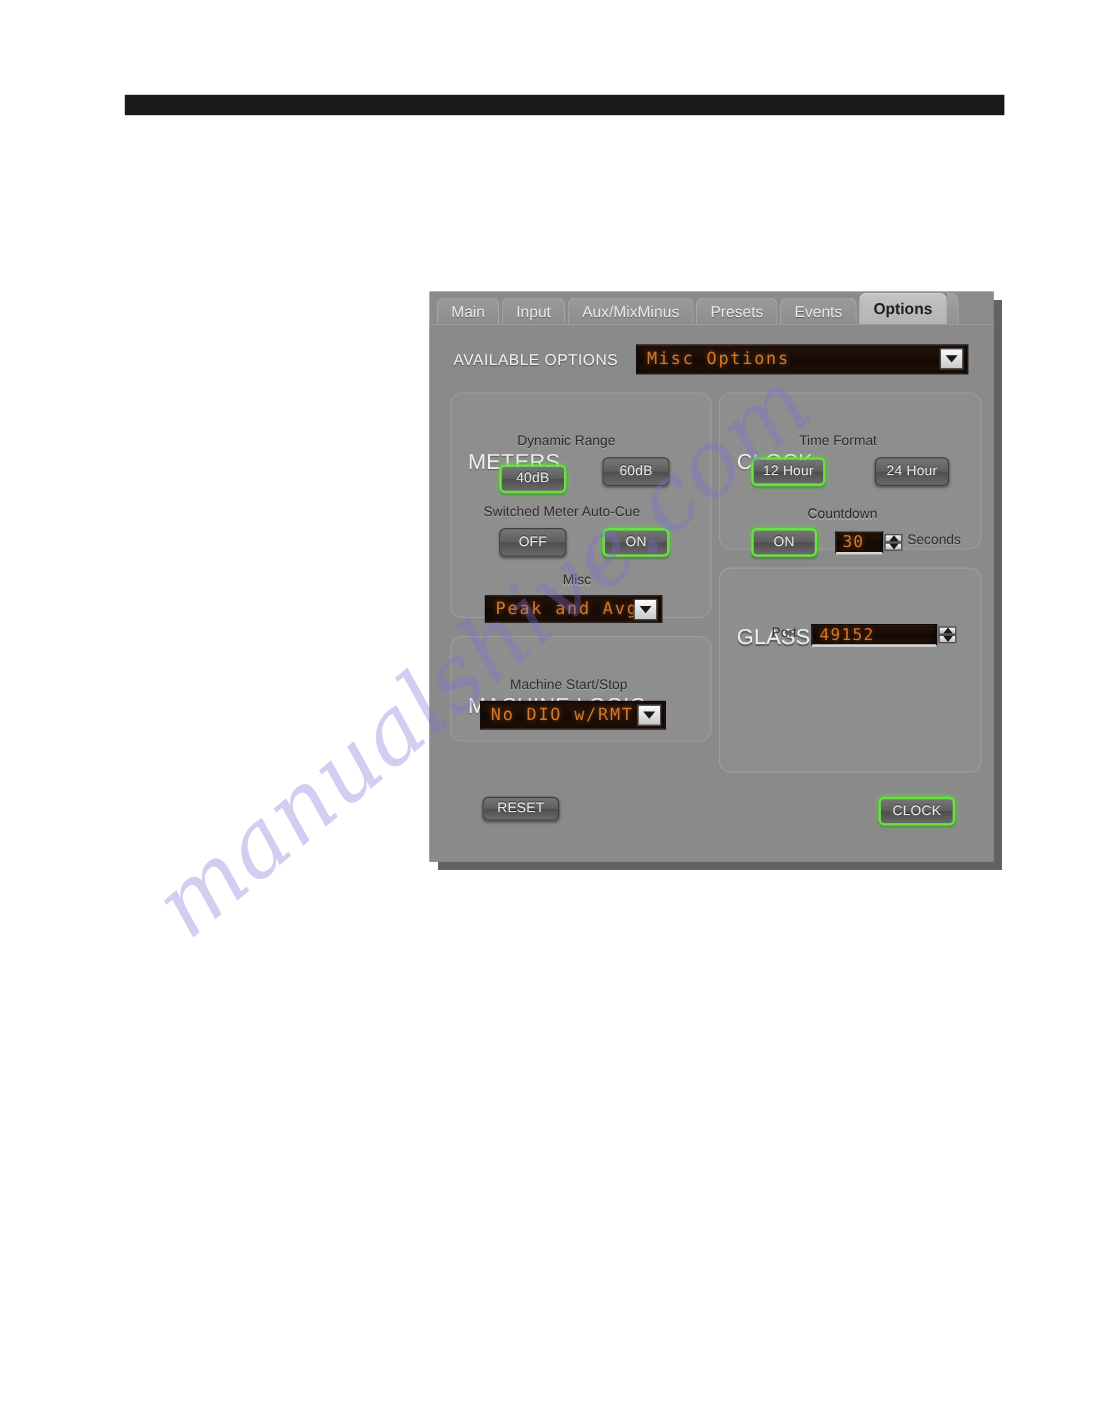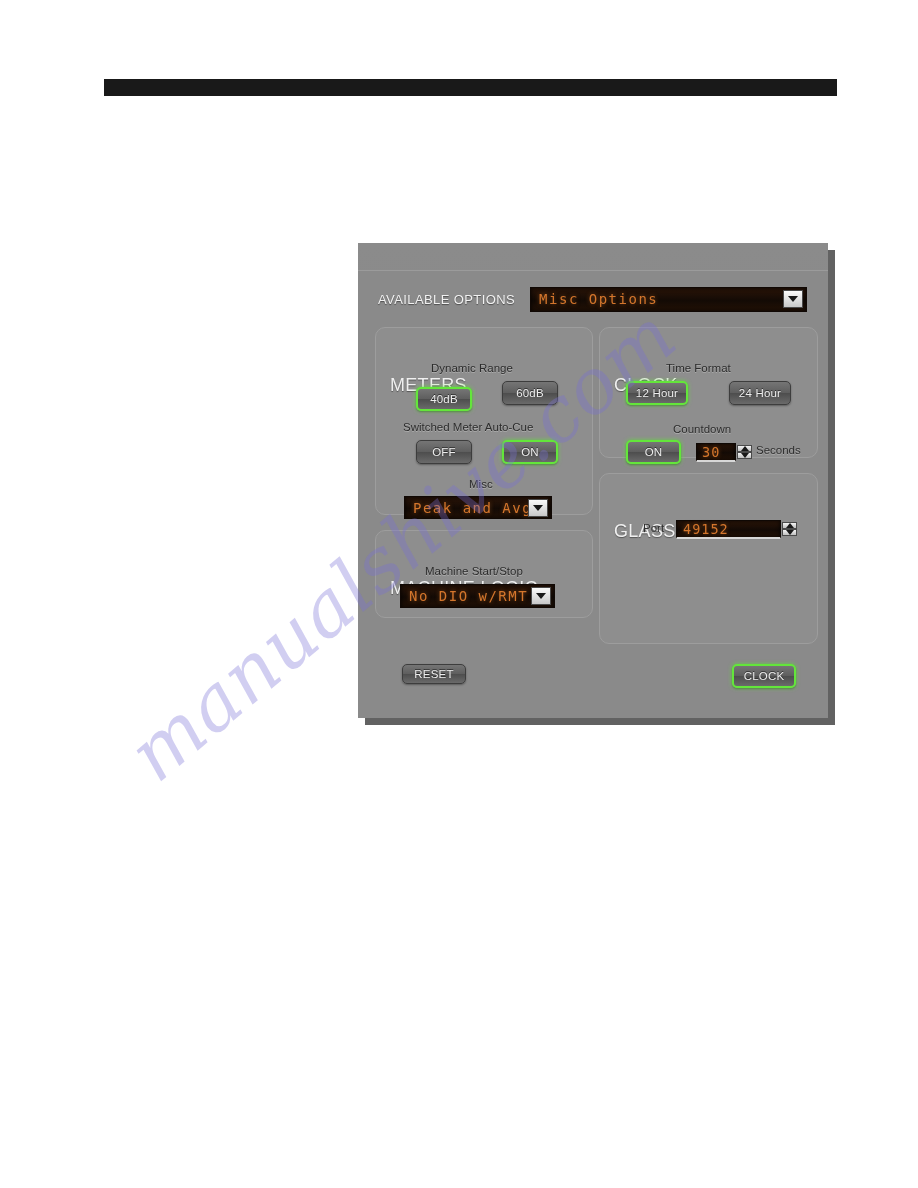--- a/index.html
+++ b/index.html
@@ -292,20 +292,29 @@
 
 <div class="black-bar"></div>
 
 <div class="watermark">
   <span>manualshive.com</span>
 </div>
 
 <div class="dialog">
   <div class="dialog-inner">
 
+    <div class="tabstrip">
+      <div class="tab">Main</div>
+      <div class="tab">Input</div>
+      <div class="tab">Aux/MixMinus</div>
+      <div class="tab">Presets</div>
+      <div class="tab">Events</div>
+      <div class="tab active">Options</div>
+      <div class="tab-tail"></div>
+    </div>
 
     <div class="body-area">
 
       <div class="avail-row">
         <div class="avail-label">AVAILABLE OPTIONS</div>
         <div class="lcd-combo" id="available-options-combo">
           <span class="lcd-text">Misc Options</span>
           <span class="combo-arrow">
               <i class="tri"></i>
             </span>

